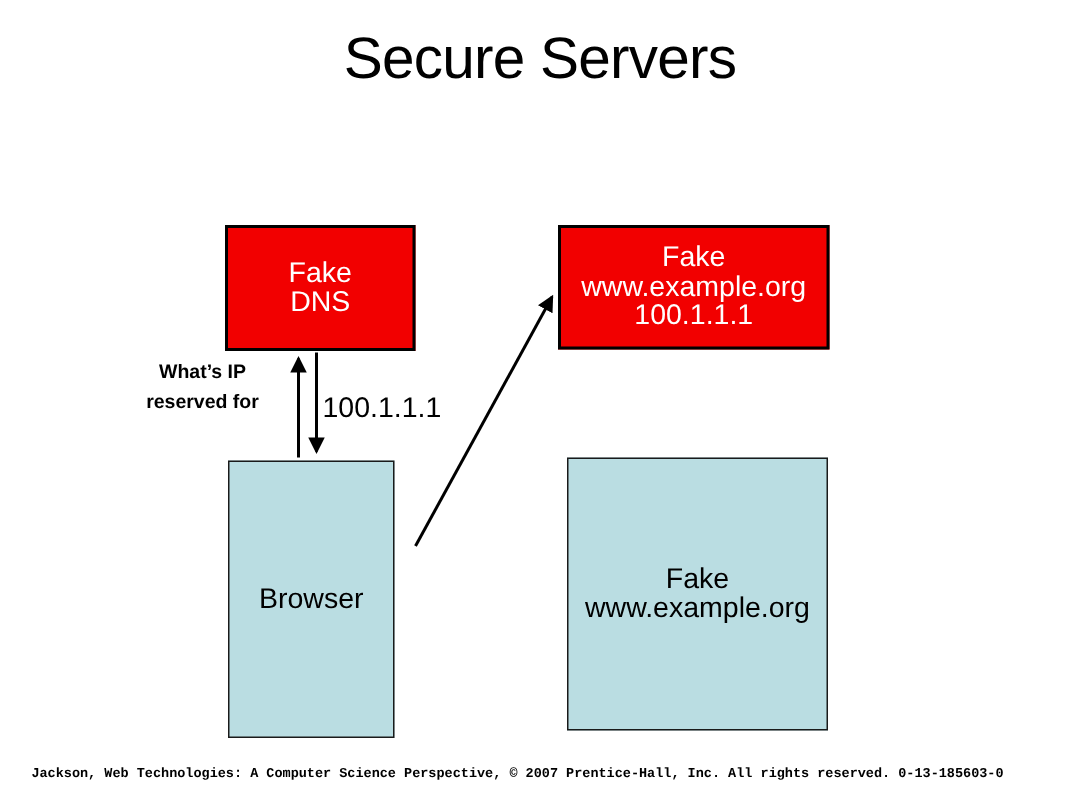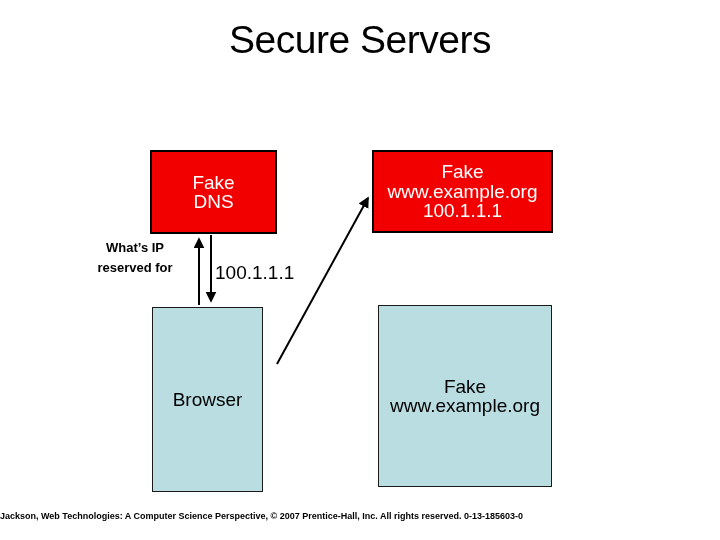--- a/index.html
+++ b/index.html
@@ -39,21 +39,21 @@
   .ip-answer{
     position:absolute;left:215px;top:263px;
     font-size:19px;line-height:20px;
   }
   .cert-request{
     position:absolute;left:331px;top:265px;
     font-size:18px;line-height:22px;font-weight:bold;
   }
   .footer{
     position:absolute;left:0;right:30px;top:511px;
-    text-align:left;font-size:9px;font-weight:bold;color:#000;
+    text-align:center;font-size:9px;font-weight:bold;color:#000;font-family:Liberation Mono, monospace;
   }
   svg.arrow-layer{position:absolute;left:0;top:0;pointer-events:none;}
 </style>
 </head>
 <body>
 
 <div class="slide">
 
   <div class="title">
     <div>Secure Servers</div>

